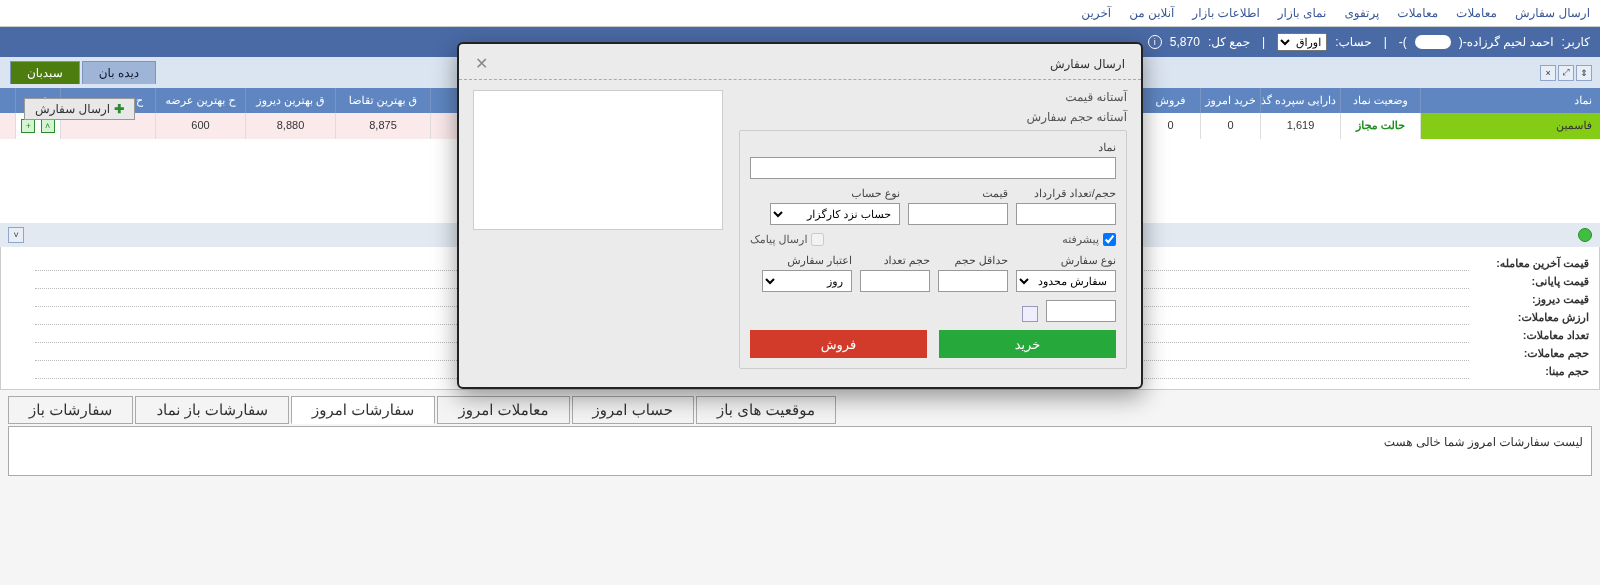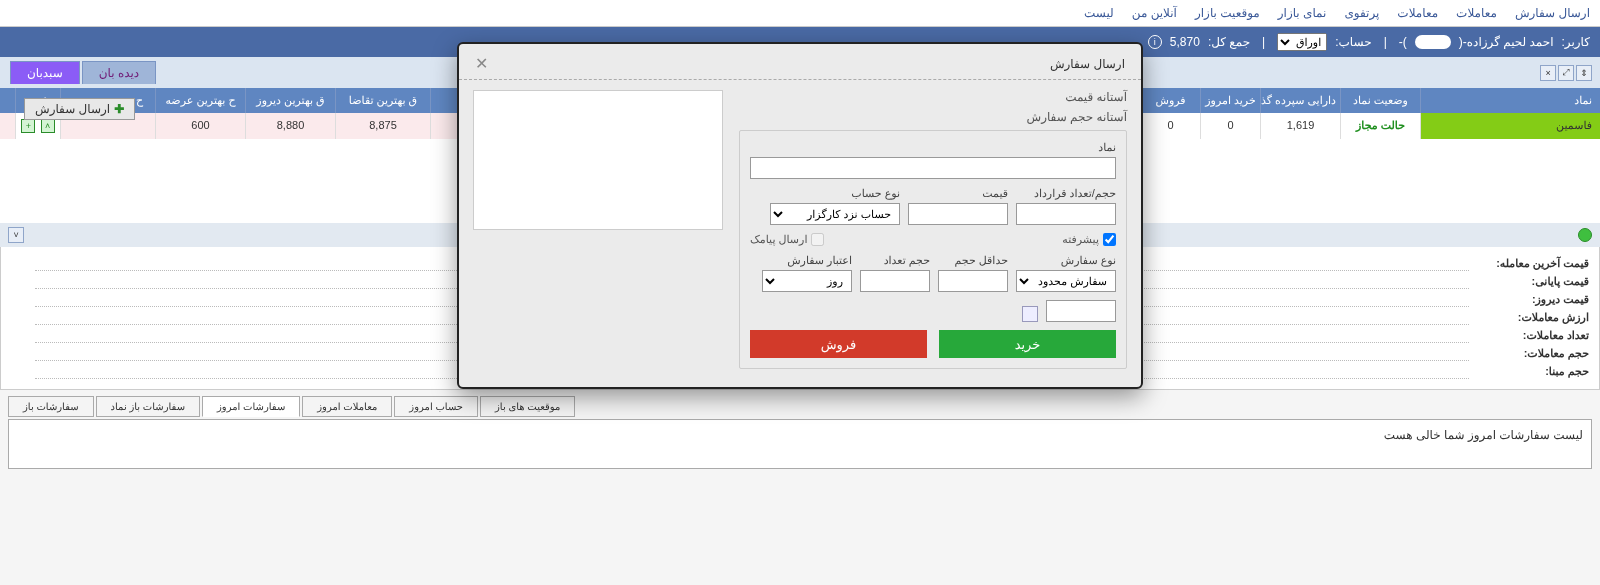--- a/index.html
+++ b/index.html
@@ -13,22 +13,22 @@
 .info-bar { background: #4a6aa5; color: #fff; padding: 6px 10px; display: flex; align-items: center; gap: 8px; font-size: 12px; }
 .info-bar .sep { margin: 0 4px; }
 .info-bar select { font-size: 11px; padding: 1px; }
 .info-icon { display: inline-flex; width: 14px; height: 14px; border: 1px solid #fff; border-radius: 50%; align-items: center; justify-content: center; font-size: 9px; }
 .redacted { background: #fff; color: #fff; border-radius: 8px; padding: 0 18px; height: 14px; display: inline-block; }
 
 
 .tab-row { background: #dbe5f1; padding: 4px 8px; display: flex; align-items: center; }
 .tab-row-controls { margin-right: auto; display: flex; gap: 2px; }
 .mini-btn { width: 16px; height: 16px; background: #e8eef7; border: 1px solid #8fa5c9; font-size: 9px; display: flex; align-items: center; justify-content: center; cursor: pointer; }
-.tab-btn { padding: 4px 16px; background: #9fb5d8; border: 1px solid #7a95c4; margin-left: 2px; cursor: pointer; color: #701a75; border-bottom: none; }
-.tab-btn.active { background: #8b5cf6; color: #fff; }
+.tab-btn { padding: 4px 16px; background: #9fb5d8; border: 1px solid #7a95c4; margin-left: 2px; cursor: pointer; color: #0f172a; border-bottom: none; }
+.tab-btn.active { background: #4d7c0f; color: #fff; }
 .send-order-btn { margin-left: 6px; background: #e8e8e8; border: 1px solid #999; padding: 3px 10px; cursor: pointer; display: flex; align-items: center; gap: 4px; }
 .plus-ico { color: #2a8c2a; font-weight: bold; }
 
 
 .portfolio { background: #fff; }
 .p-head { background: #5f86c1; color: #fff; display: flex; }
 .p-head > div, .p-row > div { padding: 6px 4px; text-align: center; border-left: 1px solid #7a95c4; overflow: hidden; white-space: nowrap; font-size: 11px; }
 .p-row { display: flex; background: #fbeaec; }
 .p-row > div { border-left: 1px solid #ddd; }
 .col-symbol { width: 180px; text-align: right !important; padding-right: 8px !important; }
@@ -52,21 +52,21 @@
 .green-dot { width: 14px; height: 14px; background: #3fbf3f; border-radius: 50%; border: 1px solid #2a8c2a; }
 
 
 .detail { background: #fff; border: 1px solid #ccc; border-top: none; padding: 8px 0; }
 .detail-row { display: flex; padding: 2px 10px; margin-left: 24px; }
 .detail-label { width: 120px; color: #333; font-weight: bold; font-size: 11px; }
 .detail-val { flex: 1; border-bottom: 1px dotted #bbb; height: 14px; }
 
 
 .bottom-tabs { display: flex; justify-content: flex-end; padding: 6px 8px 2px; gap: 2px; }
-.b-tab { padding: 4px 14px; background: #f4f4f4; border: 1px solid #aaa; cursor: pointer; font-size: 10px; }
+.b-tab { padding: 4px 20px; background: #f4f4f4; border: 1px solid #aaa; cursor: pointer; font-size: 15px; }
 .b-tab.active { background: #fff; border-bottom-color: #fff; }
 .orders-list { background: #fff; border: 1px solid #aaa; margin: 0 8px; padding: 8px; min-height: 50px; text-align: right; }
 
 
 .modal-overlay { position: absolute; inset: 0; display: flex; align-items: flex-start; justify-content: center; pointer-events: none; }
 .modal { margin-top: 42px; width: 686px; background: #ebebeb; border: 2px solid #222; border-radius: 6px; box-shadow: 0 8px 24px rgba(0,0,0,.4); pointer-events: auto; }
 .modal-head { padding: 10px 16px 6px; display: flex; align-items: center; border-bottom: 1px dashed #aaa; }
 .modal-head .close-x { margin-right: auto; color: #888; font-size: 16px; cursor: pointer; }
 .modal-body { padding: 10px 14px 18px; display: flex; gap: 16px; }
 .modal-left-block { width: 250px; height: 140px; background: #fff; border: 1px solid #ccc; }
@@ -91,23 +91,23 @@
 </style>
 </head>
 <body>
 
 <div class="top-nav">
   <a>ارسال سفارش</a>
   <a>معاملات</a>
   <a>معاملات</a>
   <a>پرتفوی</a>
   <a>نمای بازار</a>
-  <a>موقعیت بازار</a>
+  <a>اطلاعات بازار</a>
   <a>آنلاین من</a>
-  <a>لیست</a>
+  <a>آخرین</a>
 </div>
 
 <div class="info-bar">
   <span>کاربر:</span>
   <span>احمد لحیم گرزاده-(</span>
   <span class="redacted"></span>
   <span>)-</span>
   <span class="sep">|</span>
   <span>حساب:</span>
   <select>

